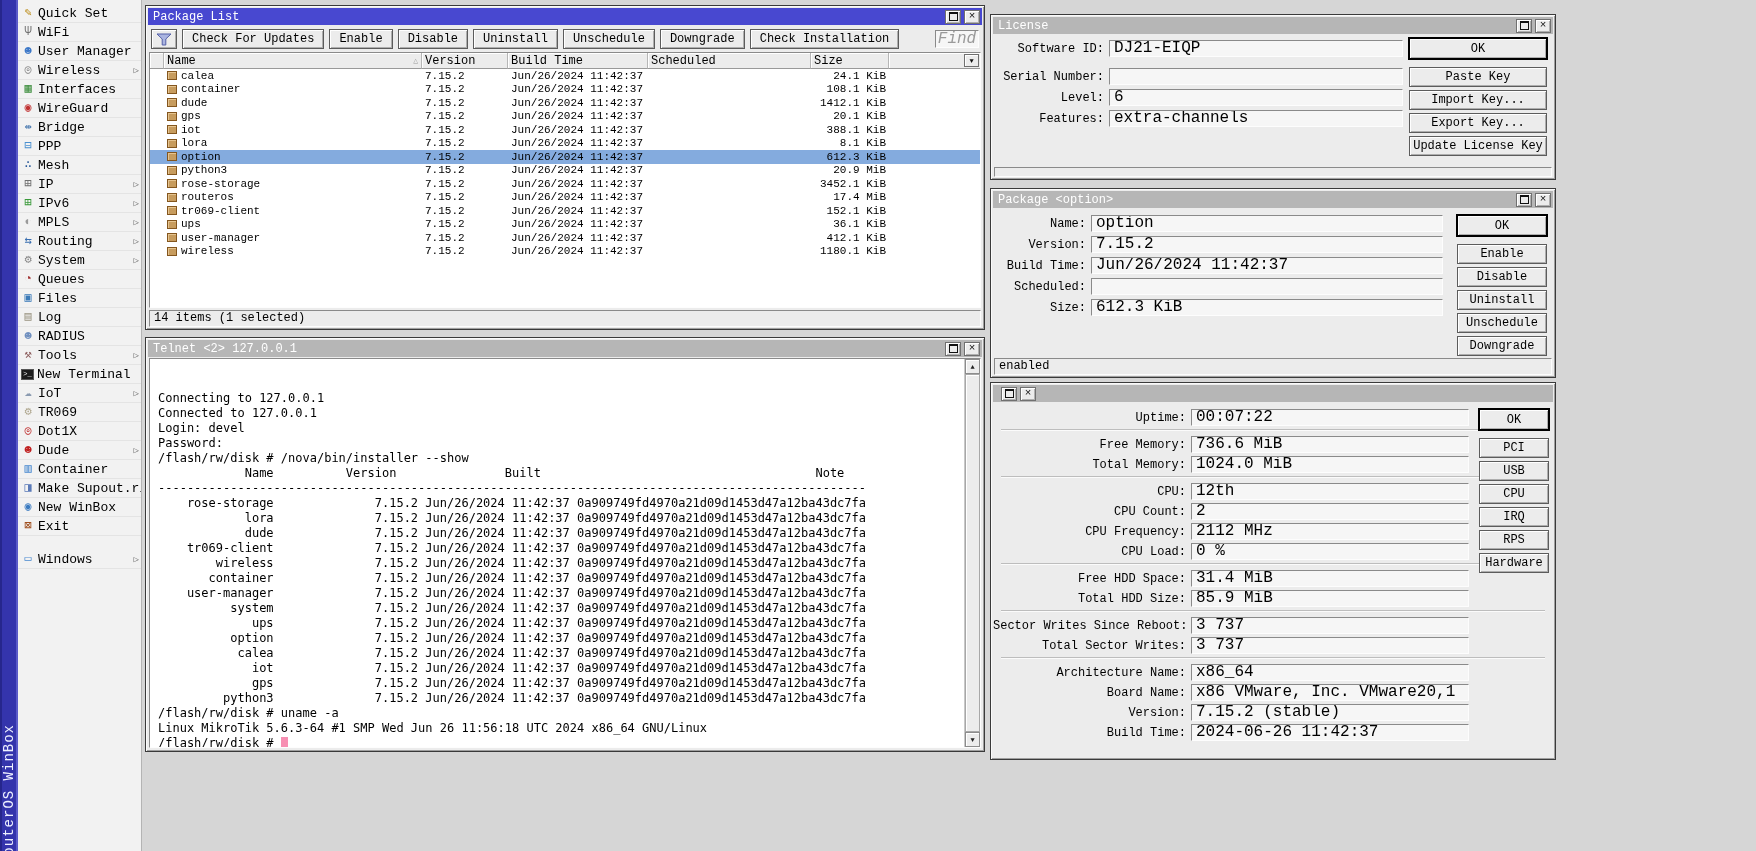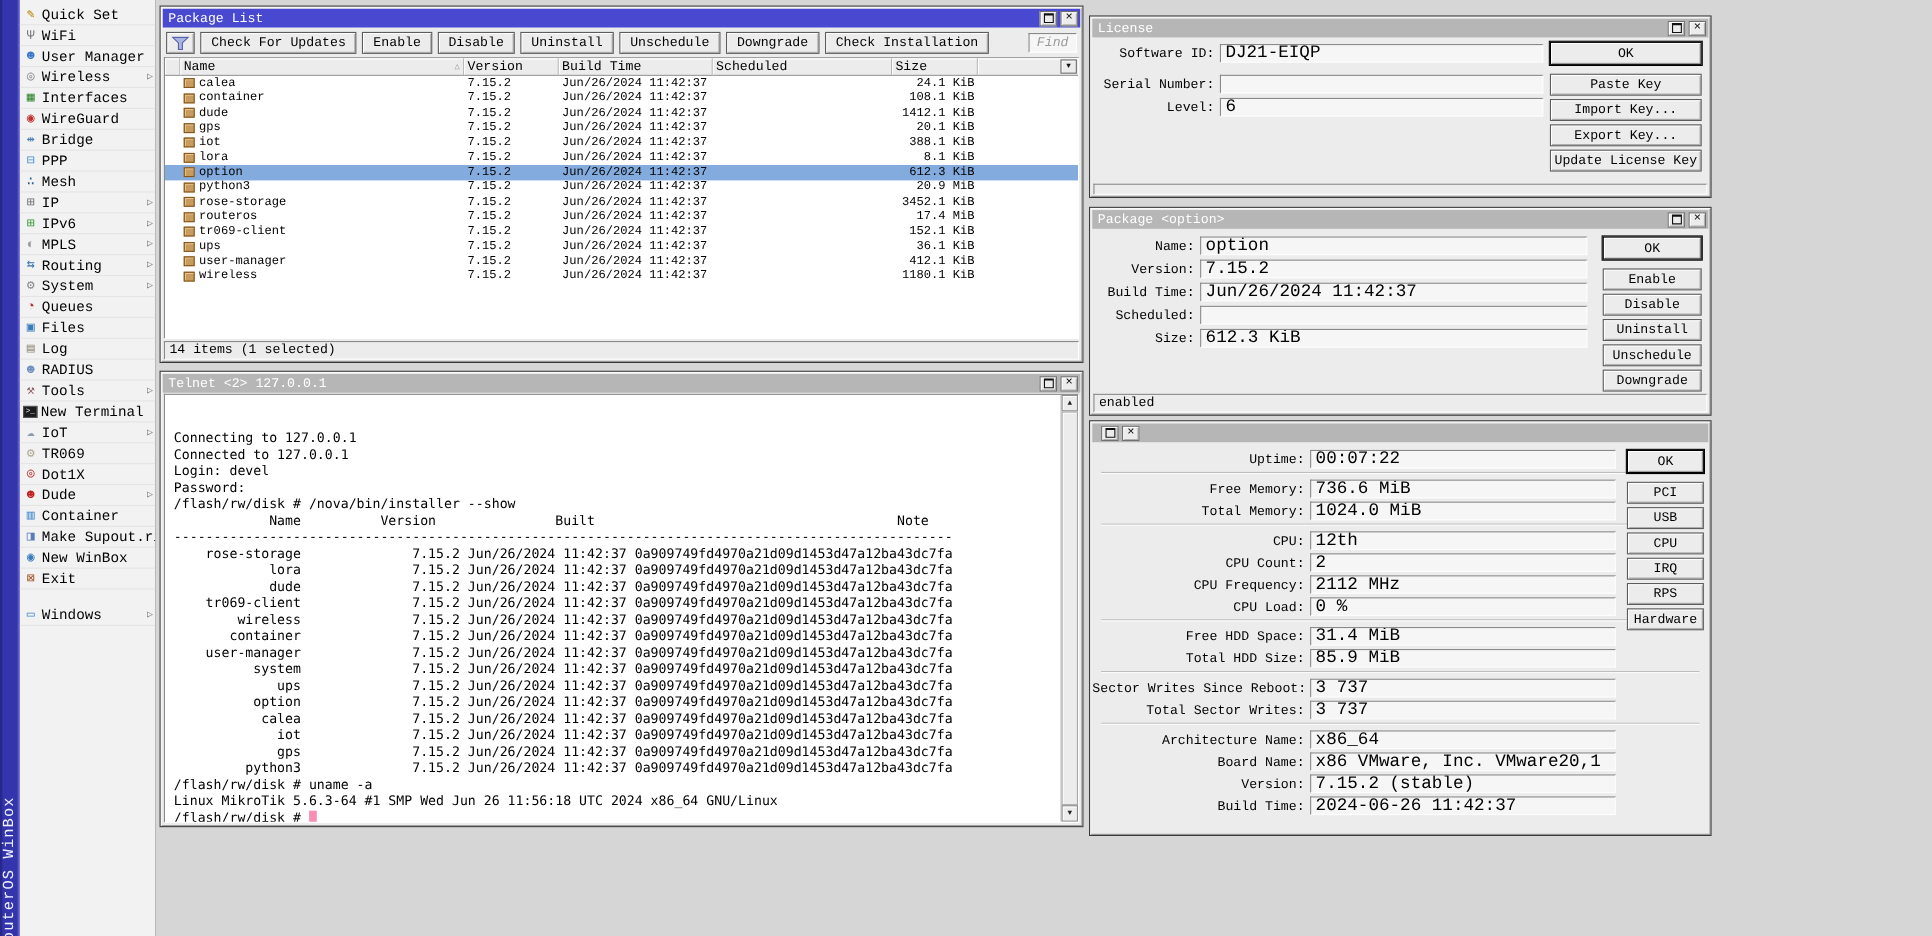--- a/index.html
+++ b/index.html
@@ -46,21 +46,21 @@
     font-family:"Liberation Mono",monospace;font-size:12px;height:20px;padding:0 9px;
     display:inline-flex;align-items:center;justify-content:center;cursor:default;
     box-sizing:border-box;color:#000;white-space:nowrap;}
   .btn.default{border-color:#000;box-shadow:0 0 0 1px #000,inset 1px 1px 0 #fff,inset -1px -1px 0 #aeaeae;}
   
   .toolbar{display:flex;align-items:center;gap:5px;padding:3px 3px;flex:none;}
   .tb-btns{display:flex;gap:5px;}
   .icon-btn{width:26px;padding:0;}
   .find-box{margin-left:auto;width:44px;height:18px;background:#f6f6f6;border:1px solid;
     border-color:#8a8a8a #fdfdfd #fdfdfd #8a8a8a;display:inline-flex;align-items:center;
-    justify-content:center;font-style:italic;color:#9a9a9a;font-size:12px;box-sizing:border-box;}
+    justify-content:center;font-style:italic;color:#9a9a9a;font-size:16px;box-sizing:border-box;}
   .table-wrap{flex:1;margin:0 1px;background:#fff;border:1px solid;
     border-color:#8a8a8a #fdfdfd #fdfdfd #8a8a8a;overflow:hidden;position:relative;
     display:flex;flex-direction:column;}
   .thead{display:flex;flex:none;height:16px;position:relative;background:#ececec;}
   .hcell{font-size:12px;padding:0 3px;box-sizing:border-box;background:#ececec;
     border-right:1px solid #b6b6b6;border-bottom:1px solid #999;box-shadow:inset 1px 1px 0 #fff;
     white-space:nowrap;overflow:hidden;flex:none;display:flex;align-items:center;}
   .hfill{flex:1;border-right:none;}
   .sort{margin-left:auto;font-size:8px;color:#9a9a9a;}
   .dropbtn{position:absolute;right:1px;top:1px;width:15px;height:13px;background:#ececec;
@@ -484,20 +484,24 @@
           <span class="field">DJ21-EIQP</span>
         </div>
         <div class="frow">
           <span class="flabel">Serial Number:</span>
           <span class="field"></span>
         </div>
         <div class="frow">
           <span class="flabel">Level:</span>
           <span class="field">6</span>
         </div>
+        <div class="frow">
+          <span class="flabel">Features:</span>
+          <span class="field">extra-channels</span>
+        </div>
       </div>
     <div class="btn-col" id="lic-btns">
         <span class="btn default">OK</span>
         <span class="btn">Paste Key</span>
         <span class="btn">Import Key...</span>
         <span class="btn">Export Key...</span>
         <span class="btn">Update License Key</span>
       </div>
   </div>
   <div class="statusbar thin"></div>

